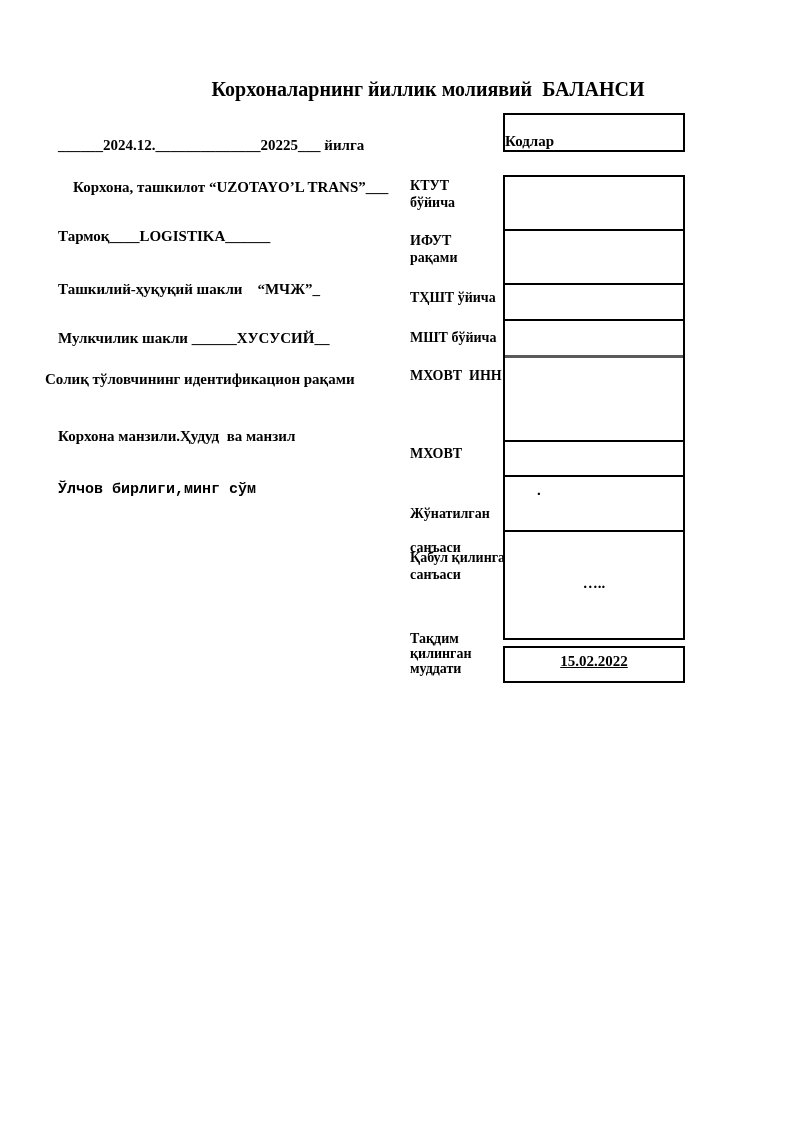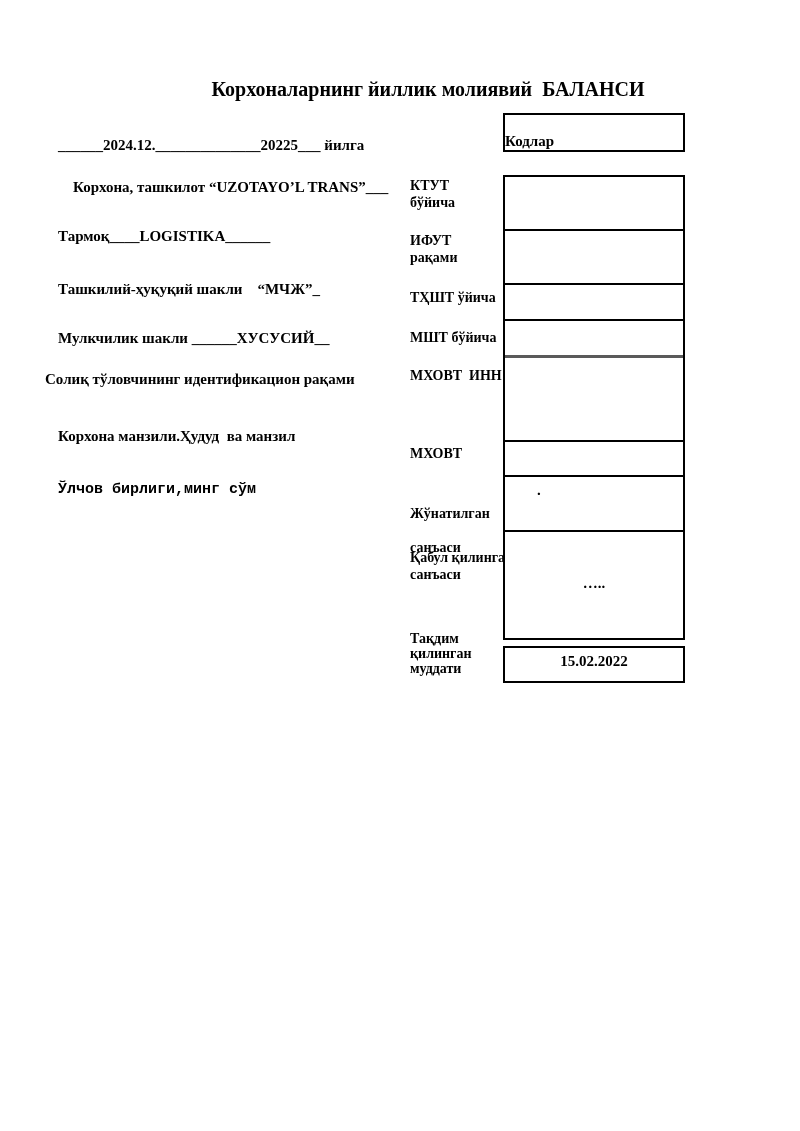--- a/index.html
+++ b/index.html
@@ -28,21 +28,21 @@
   .codes-table {
     left:503px; top:175px; width:182px;
     border:2px solid #000; background:#fff;
   }
   .cell { width:100%; border-bottom:2px solid #000; }
   .cell.last { border-bottom:none; }
   .cell.thick-bottom { border-bottom:3px solid #5a5a5a; }
   .cell-value { font-size:15px; font-weight:bold; }
   .deadline-box {
     left:503px; top:646px; width:182px; height:37px;
-    border:2px solid #000; text-align:center; padding-top:4px;
+    border:2px solid #000; text-align:center; padding-top:4px;text-decoration:underline;
   }
 </style>
 </head>
 <body>
 
 <div class="abs title" style="left:56px; top:78px; width:744px;">Корхоналарнинг йиллик молиявий  БАЛАНСИ</div>
 
 <div class="abs line" style="left:58px; top:136px;text-align:right;">______2024.12.______________20225___ йилга</div>
 <div class="abs line" style="left:58px; top:178px; width:350px;margin-left:15px;">Корхона, ташкилот “UZOTAYO’L TRANS”___</div>
 <div class="abs line" style="left:58px; top:227px;">Тармоқ____LOGISTIKA______</div>

